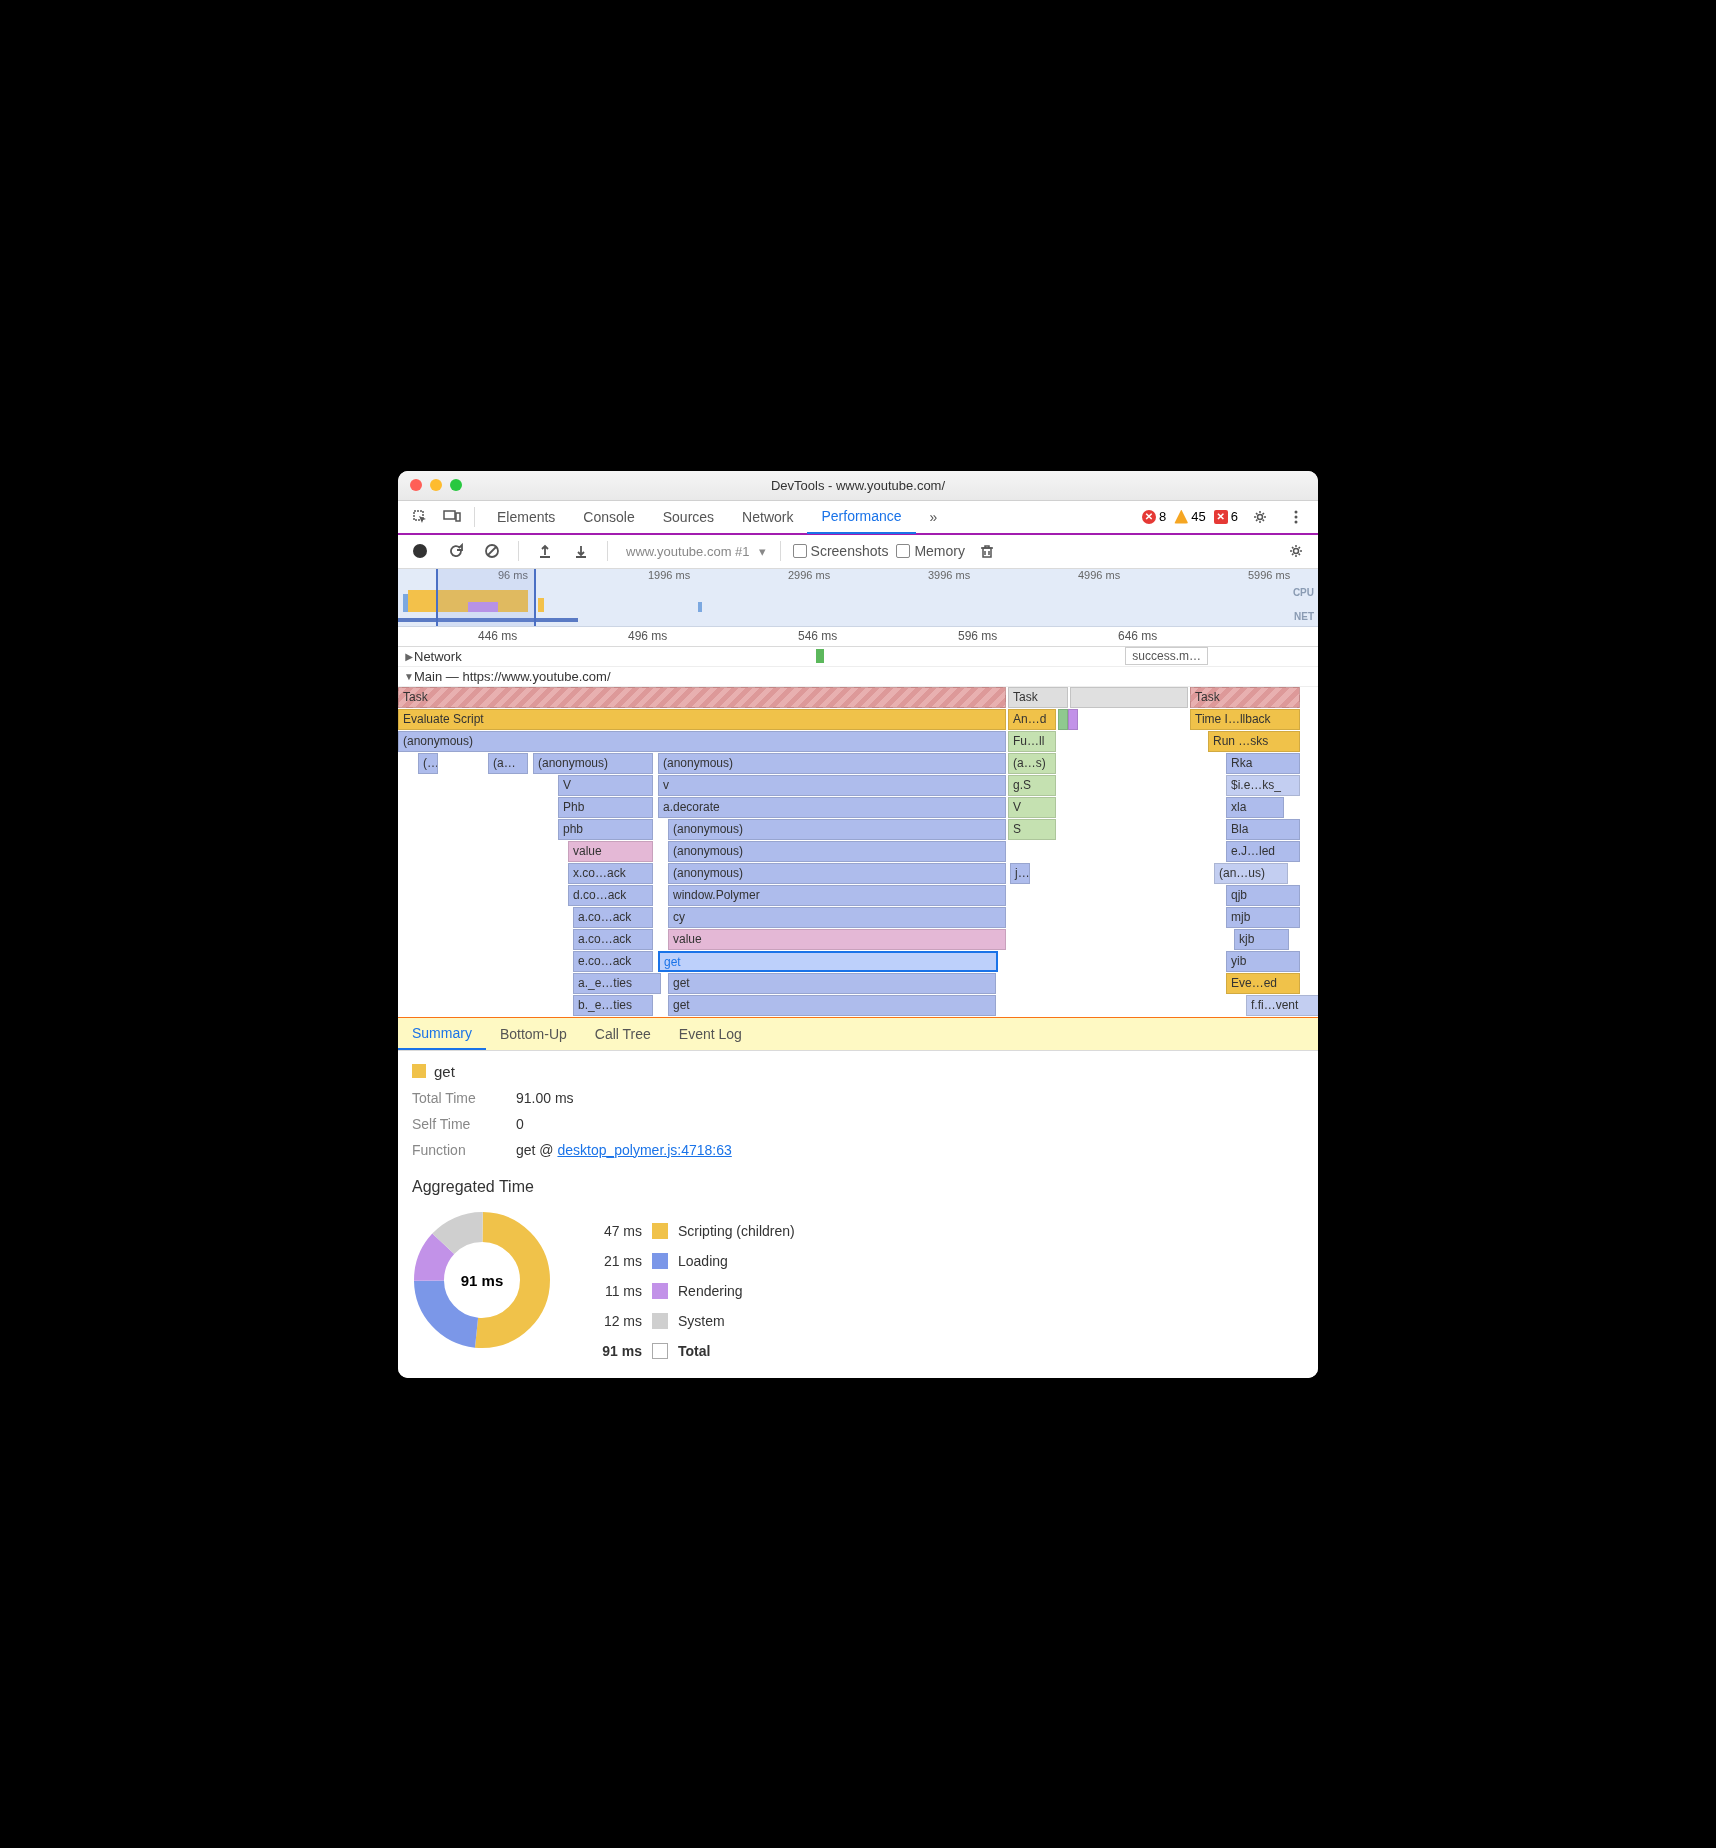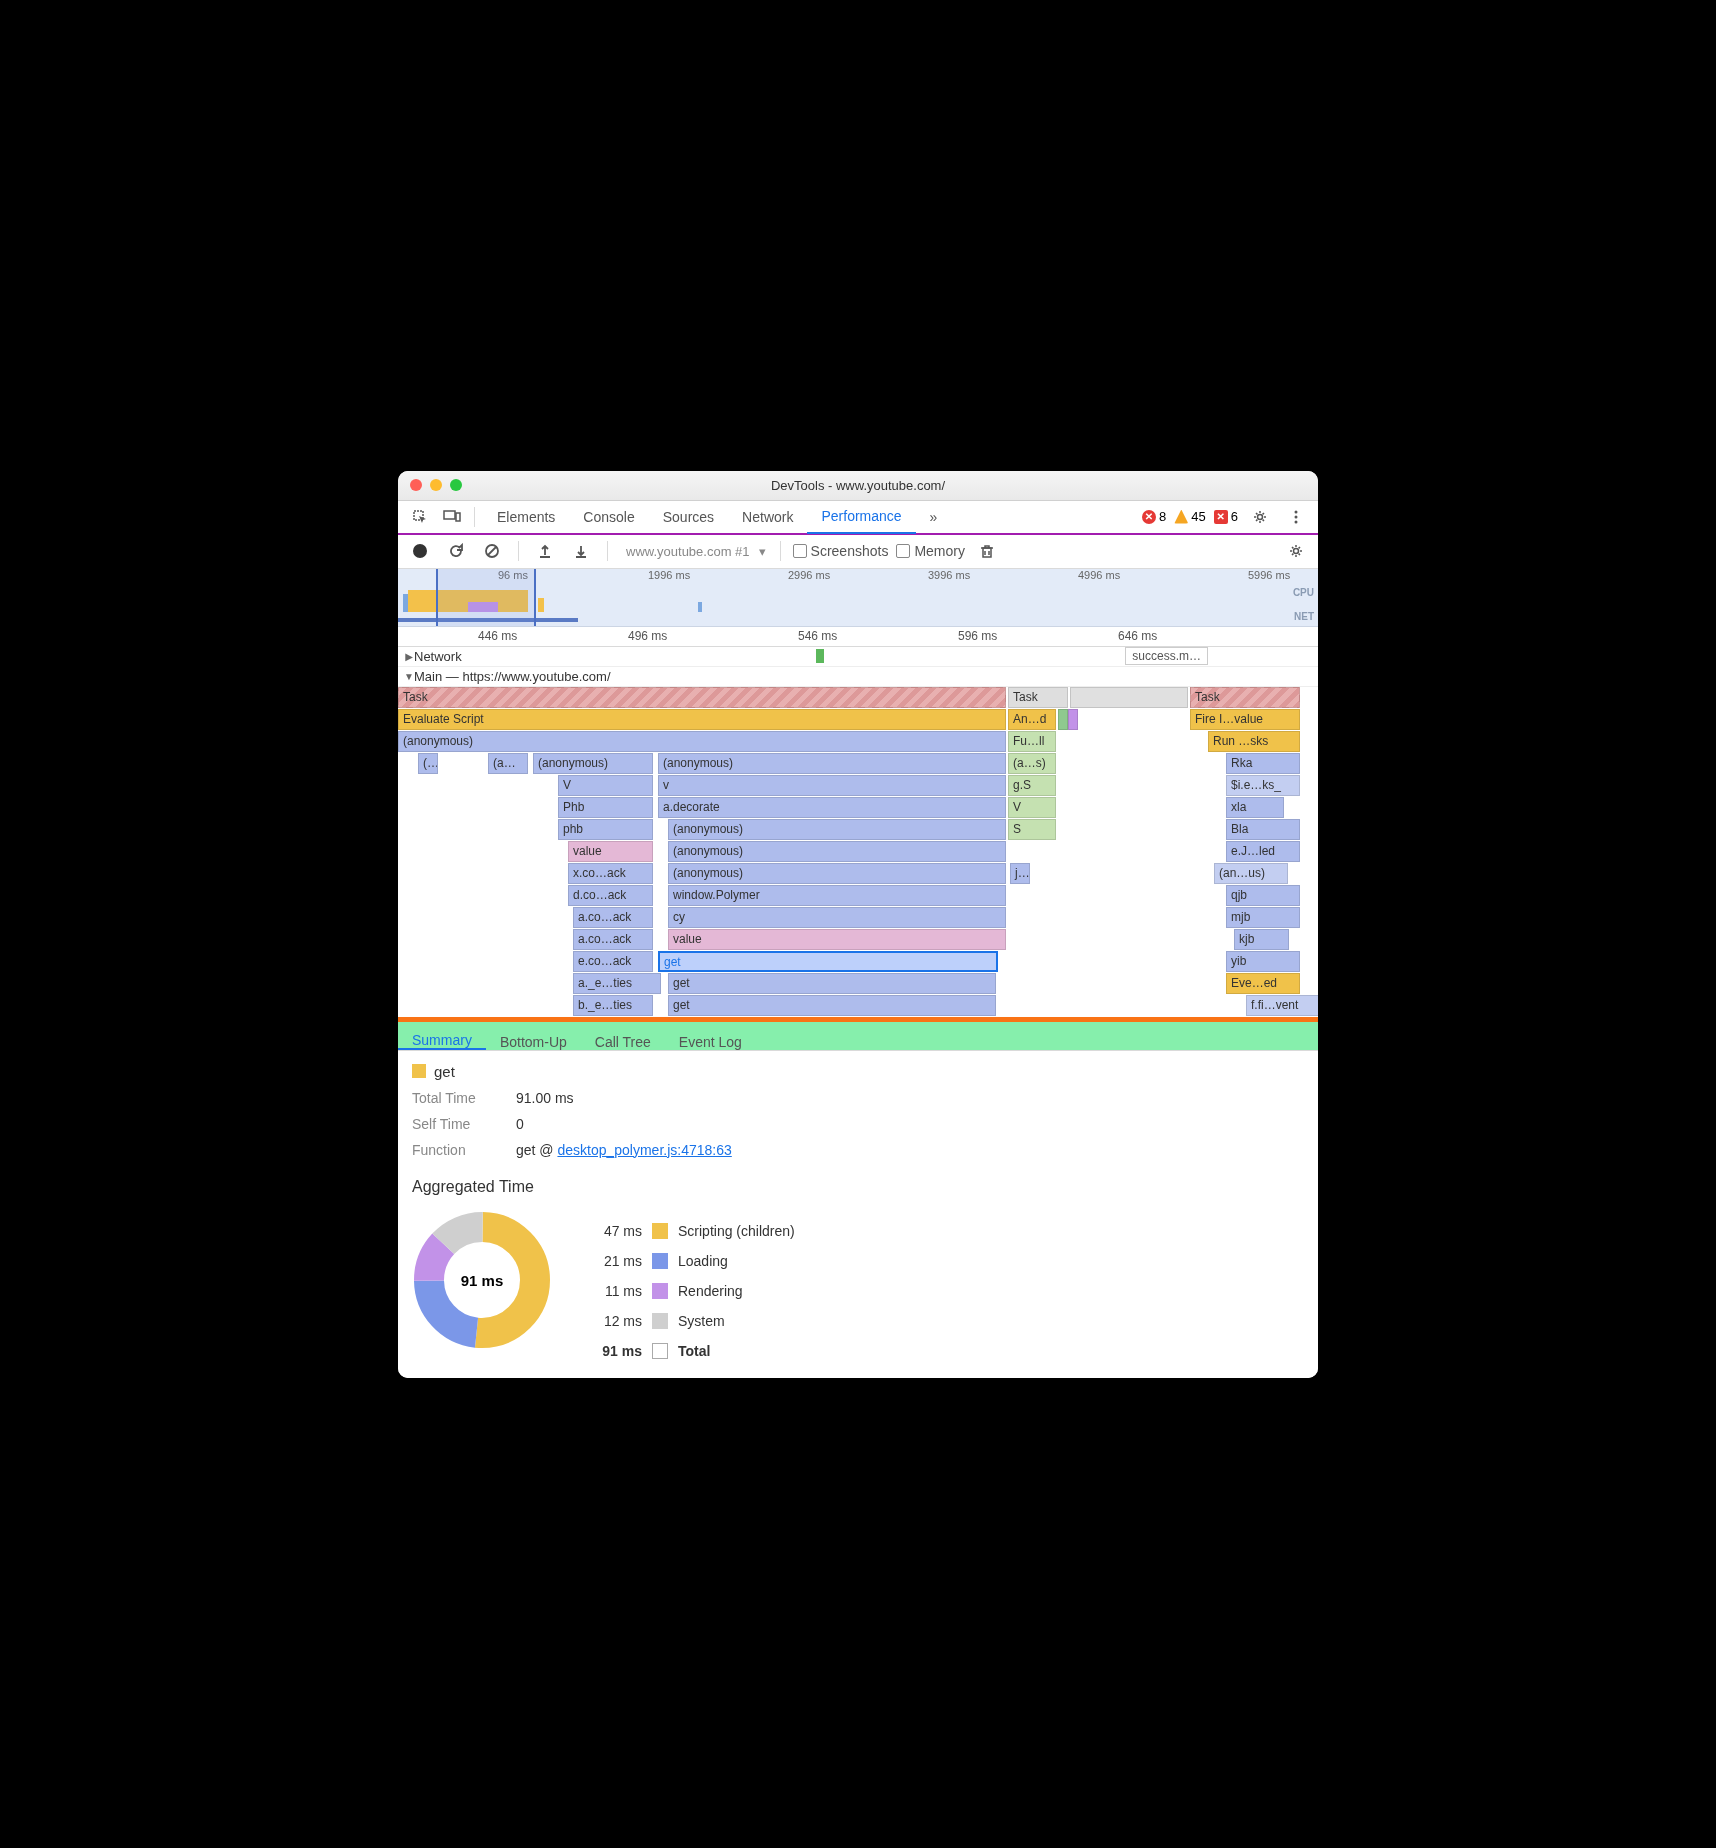--- a/index.html
+++ b/index.html
@@ -39,21 +39,21 @@
 .flame-track { display: flex; height: 22px; position: relative; }
 .flame-cell { position: absolute; height: 21px; border: 1px solid rgba(0,0,0,.12); font-size: 12px; padding: 2px 4px; overflow: hidden; white-space: nowrap; text-overflow: ellipsis; color: #333; }
 .c-task { background: #dedede; } 
 .c-task-striped { background: repeating-linear-gradient(135deg,#e8b0b0 0,#e8b0b0 5px,#d99 5px,#d99 10px); }
 .c-gold { background: #f0c24a; }
 .c-lav { background: #aebcec; }
 .c-lav2 { background: #c3cef1; }
 .c-pink { background: #e4b8d6; }
 .c-sel { background: #bdd0fb; border: 2px solid #1a73e8; color: #1a73e8; }
 .c-green { background: #c5e1b1; }
-.details-tabs { display: flex; height: 34px; border-top: 5px solid #f97316; border-bottom: 1px solid #dadada; background: #86efac; align-items: flex-end; }
+.details-tabs { display: flex; height: 34px; border-top: 1px solid #f97316; border-bottom: 1px solid #dadada; background: #fef9c3; }
 .dtab { padding: 0 14px; display: flex; align-items: center; color: #555; cursor: pointer; font-size: 14px; }
 .dtab.active { color: #1a73e8; border-bottom: 2px solid #1a73e8; }
 .summary-panel { padding: 12px 14px; background: #fff; }
 .summary-header { display: flex; align-items: center; gap: 8px; margin-bottom: 10px; }
 .summary-swatch { width: 14px; height: 14px; background: #f0c24a; }
 .summary-title { font-size: 15px; color: #333; }
 .summary-grid { display: grid; grid-template-columns: 90px auto; gap: 10px 14px; font-size: 14px; margin-bottom: 20px; }
 .summary-grid .lbl { color: #888; }
 .summary-grid .val { color: #333; }
 .func-link { color: #1a73e8; text-decoration: underline; cursor: pointer; }
@@ -232,21 +232,21 @@
       <div class="flame-cell c-task" style="left:610px;width:60px">Task</div>
       <div class="flame-cell c-task" style="left:672px;width:118px;background:#e0e0e0"></div>
       <div class="flame-cell c-task-striped" style="left:792px;width:110px">Task</div>
     </div>
 
     <div class="flame-track">
       <div class="flame-cell c-gold" style="left:0;width:608px">Evaluate Script</div>
       <div class="flame-cell c-gold" style="left:610px;width:48px">An…d</div>
       <div class="flame-cell" style="left:660px;width:8px;background:#8fc98f"></div>
       <div class="flame-cell" style="left:670px;width:8px;background:#c292e8"></div>
-      <div class="flame-cell c-gold" style="left:792px;width:110px">Fire I…value</div>
+      <div class="flame-cell c-gold" style="left:792px;width:110px">Time I…llback</div>
     </div>
 
     <div class="flame-track">
       <div class="flame-cell c-lav" style="left:0;width:608px">(anonymous)</div>
       <div class="flame-cell c-green" style="left:610px;width:48px">Fu…ll</div>
       <div class="flame-cell c-gold" style="left:810px;width:92px">Run …sks</div>
     </div>
 
     <div class="flame-track">
       <div class="flame-cell c-lav" style="left:20px;width:20px">(…</div>

